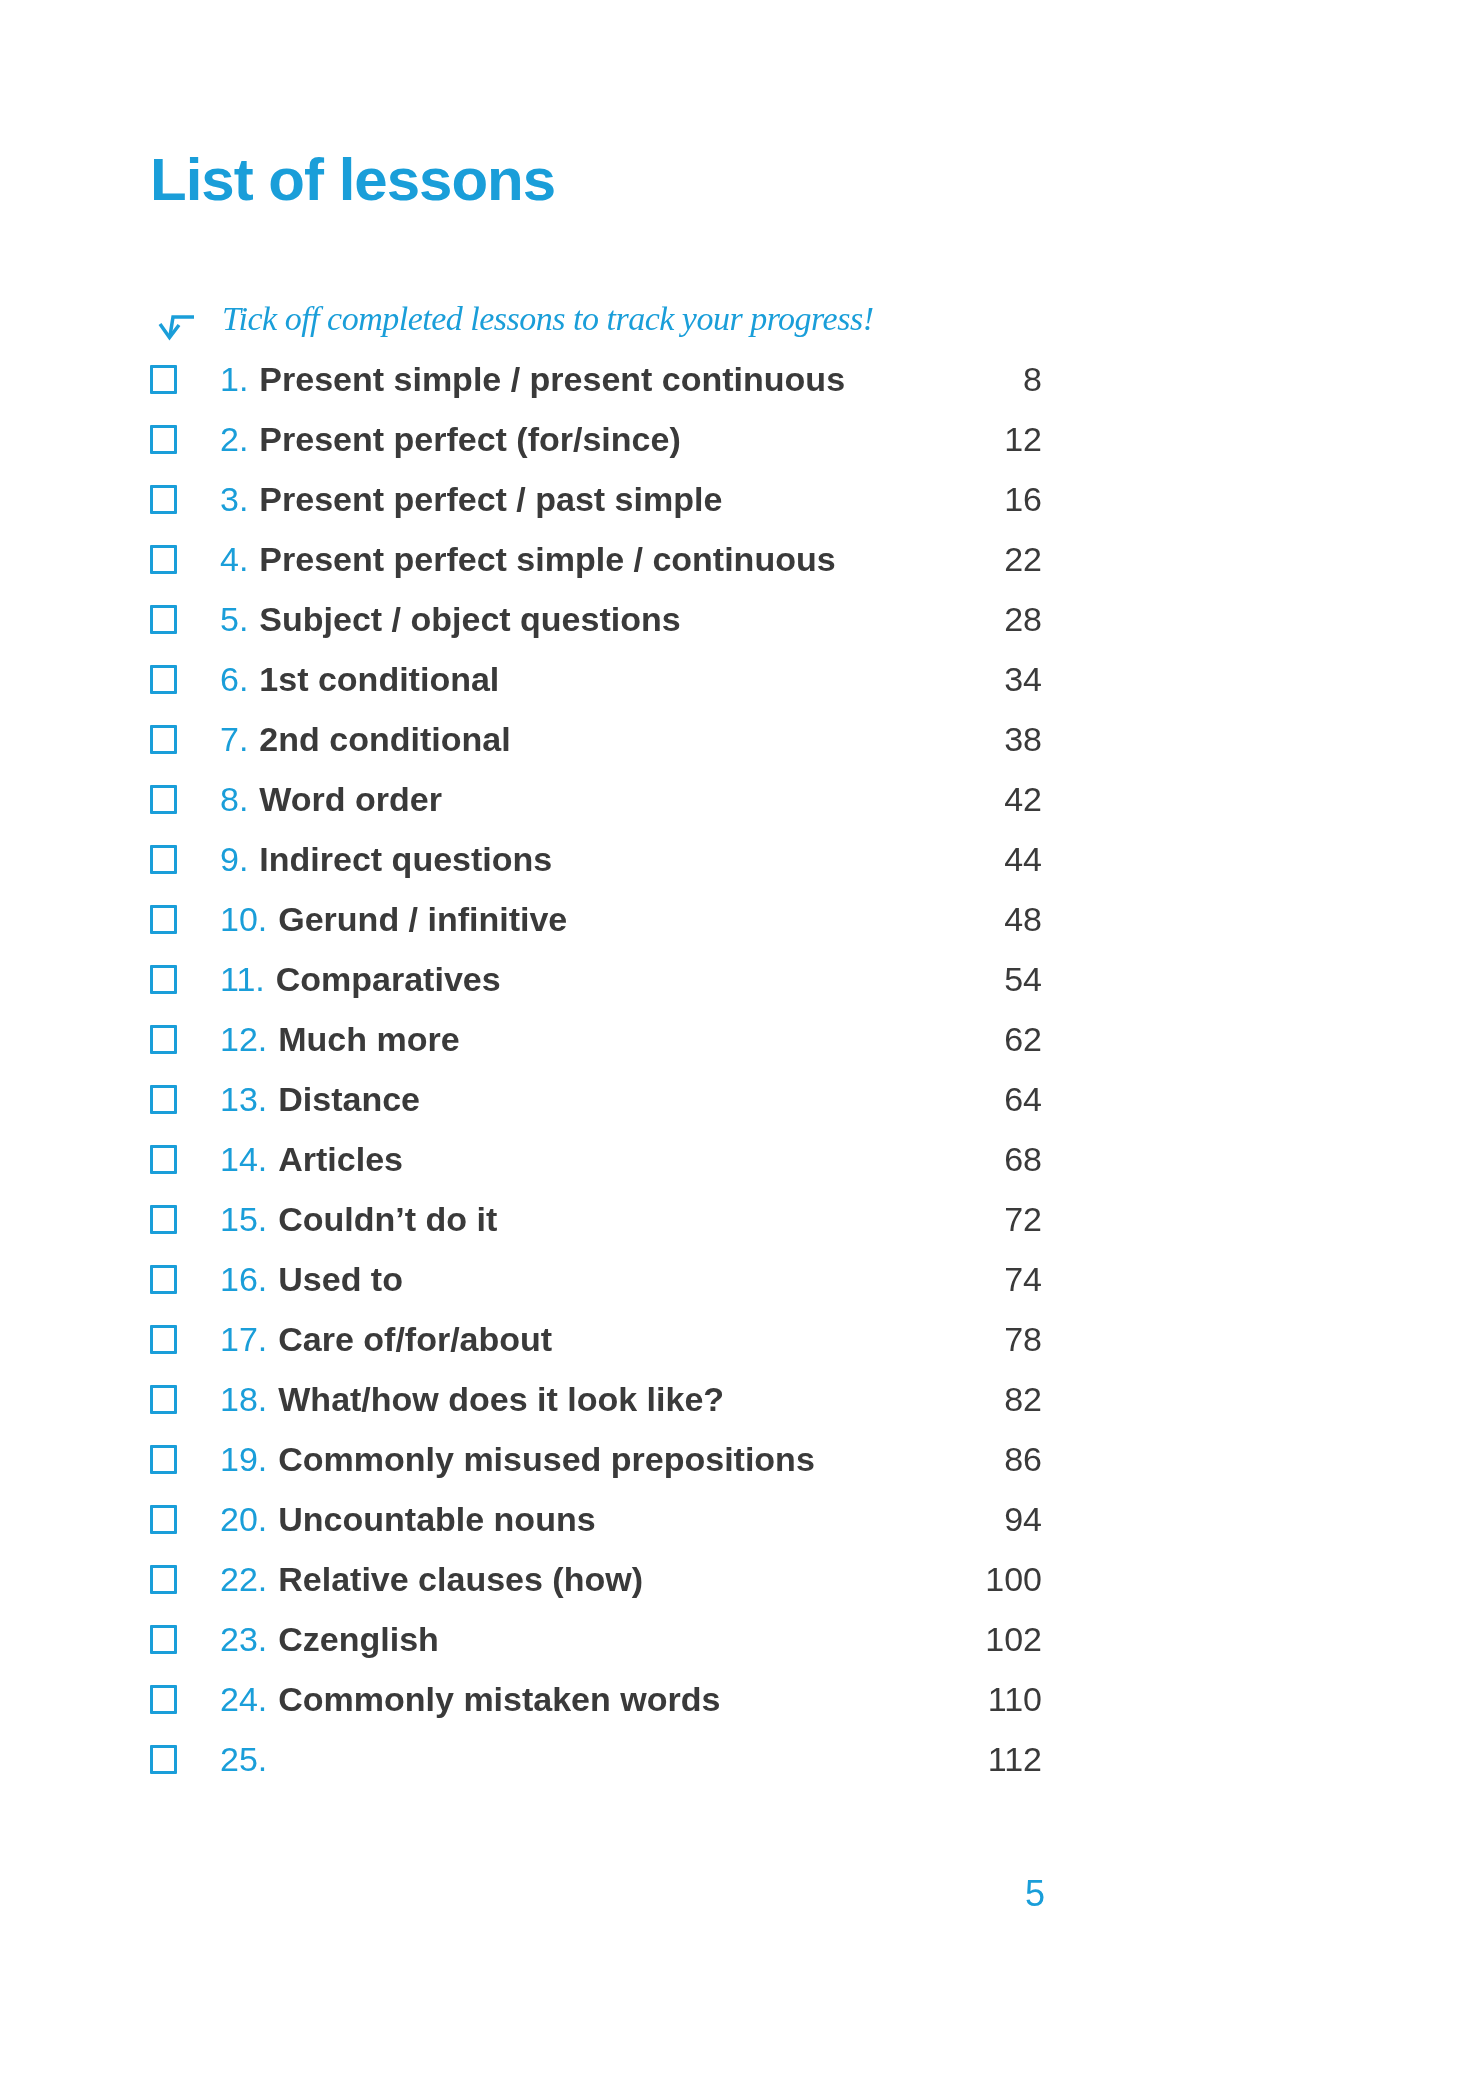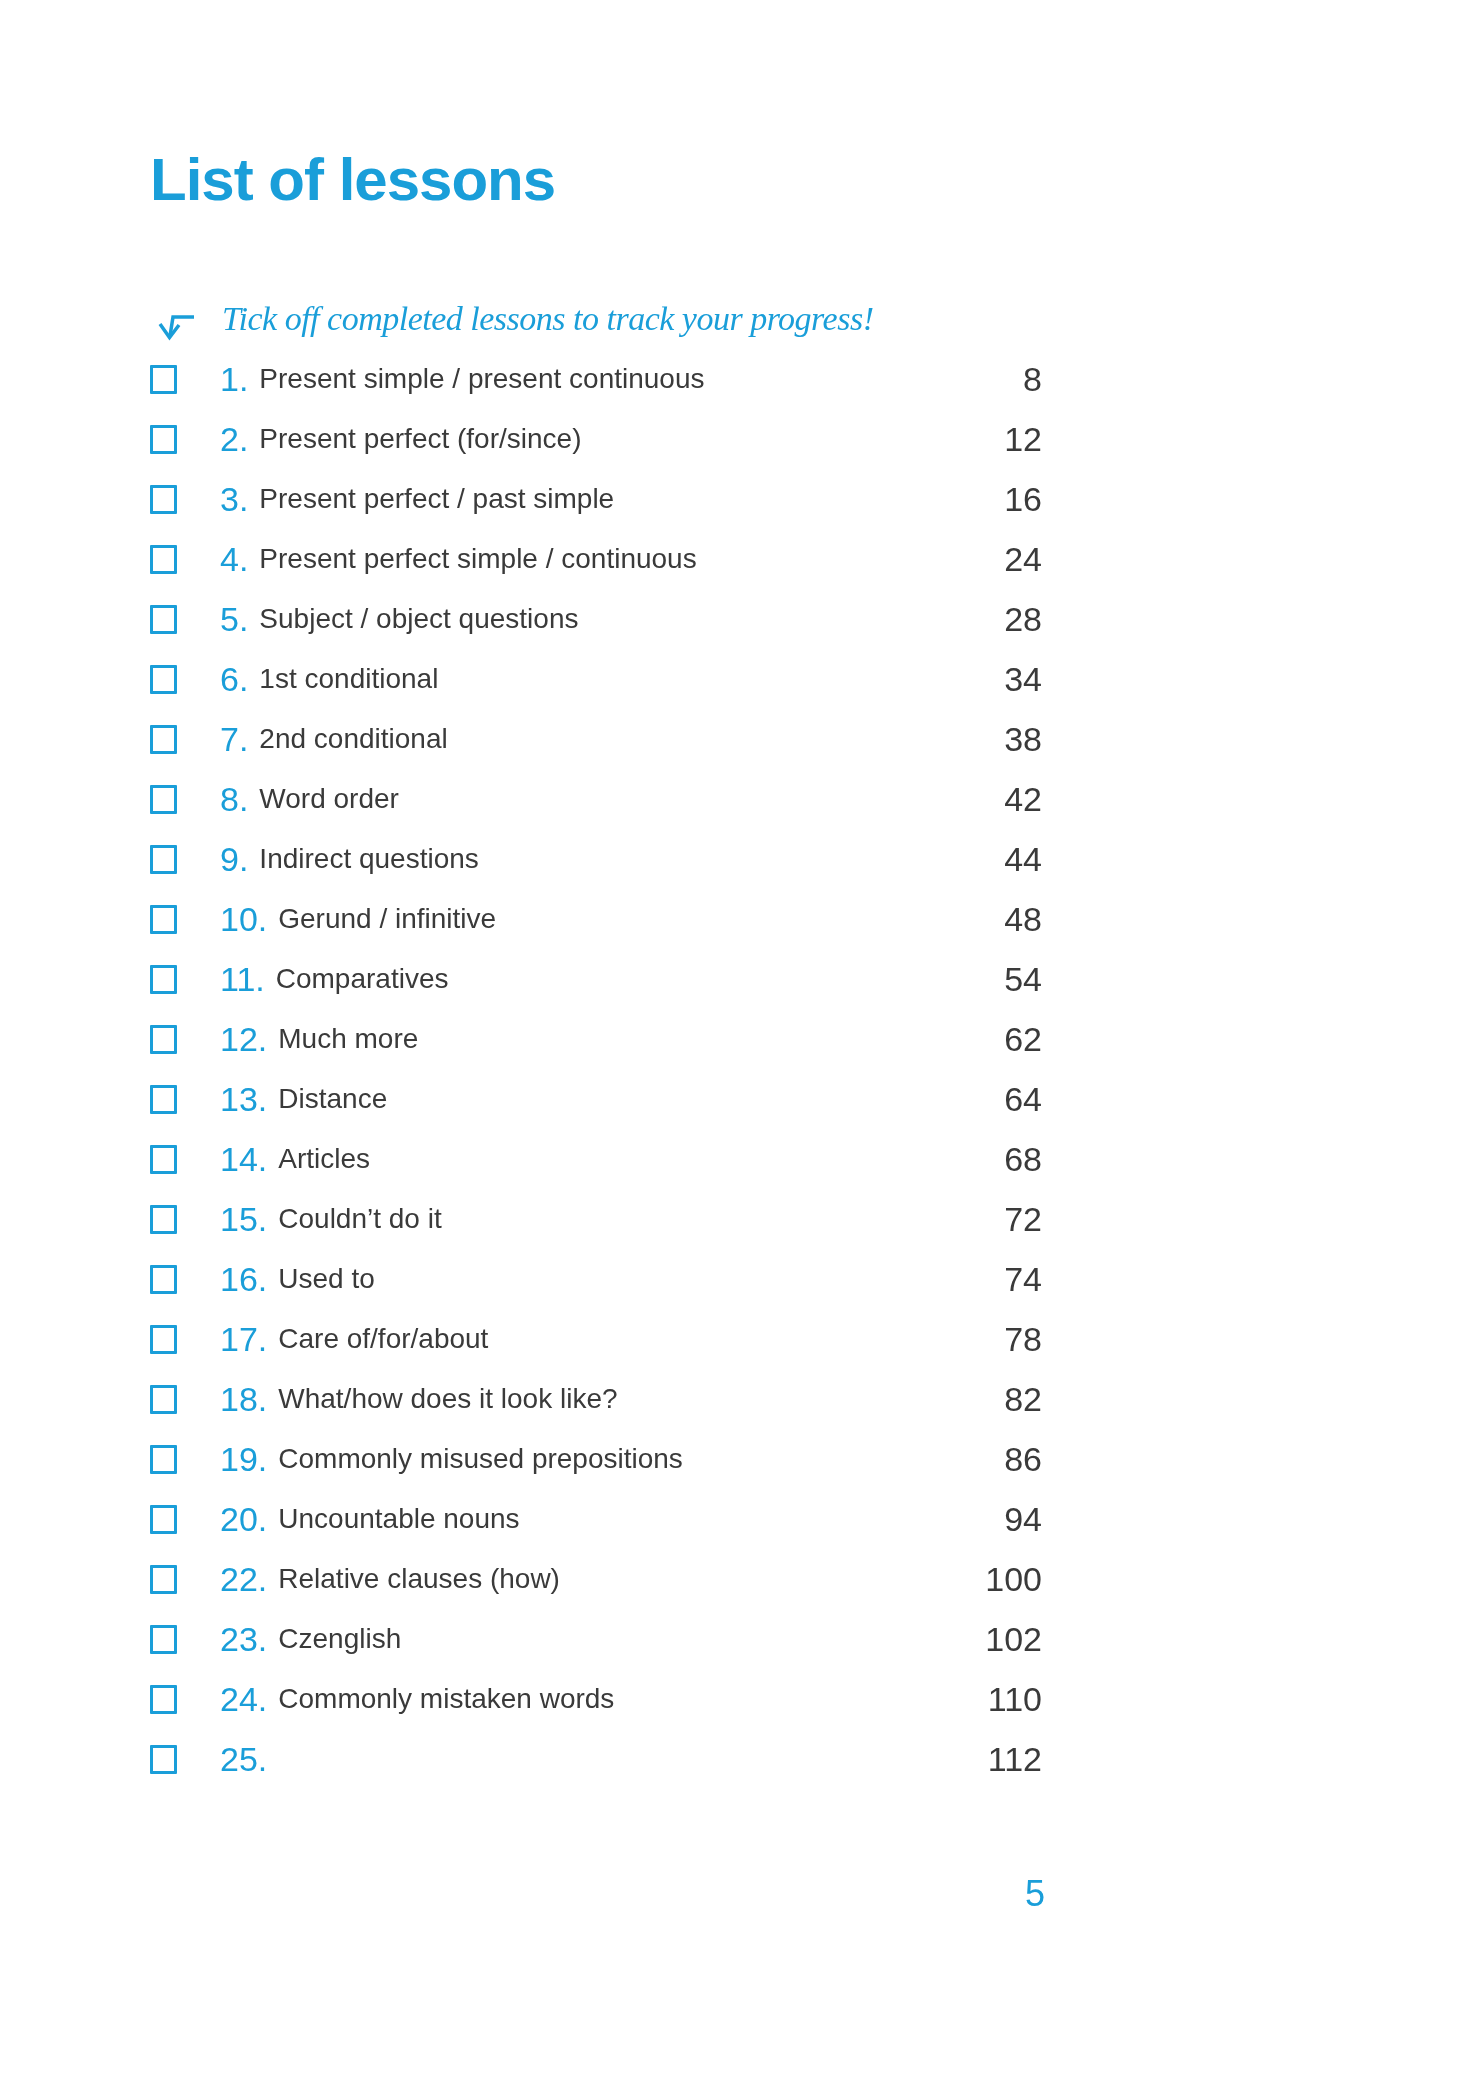--- a/index.html
+++ b/index.html
@@ -67,22 +67,23 @@
     cursor: pointer;
   }
   .lesson-num {
     color: var(--accent, #1a9ed9);
     font-size: 34px;
     margin-right: 11px;
     white-space: pre;
   }
   .lesson-title {
     color: var(--text, #3a3a3a);
-    font-size: 28px;
+    font-size: 34px;
     white-space: pre;
+    font-weight: bold;
   }
   .lesson-page {
     margin-left: auto;
     color: var(--text, #3a3a3a);
     font-size: 34px;
   }
   .folio {
     position: absolute;
     top: 1876px;
     right: 147px;
@@ -126,21 +127,21 @@
     <span class="checkbox" role="checkbox" aria-checked="false"></span>
     <span class="lesson-num">3.</span>
     <span class="lesson-title">Present perfect / past simple</span>
     <span class="lesson-page">16</span>
   </div>
 
   <div class="lesson-row">
     <span class="checkbox" role="checkbox" aria-checked="false"></span>
     <span class="lesson-num">4.</span>
     <span class="lesson-title">Present perfect simple / continuous</span>
-    <span class="lesson-page">24</span>
+    <span class="lesson-page">22</span>
   </div>
 
   <div class="lesson-row">
     <span class="checkbox" role="checkbox" aria-checked="false"></span>
     <span class="lesson-num">5.</span>
     <span class="lesson-title">Subject / object questions</span>
     <span class="lesson-page">28</span>
   </div>
 
   <div class="lesson-row">

